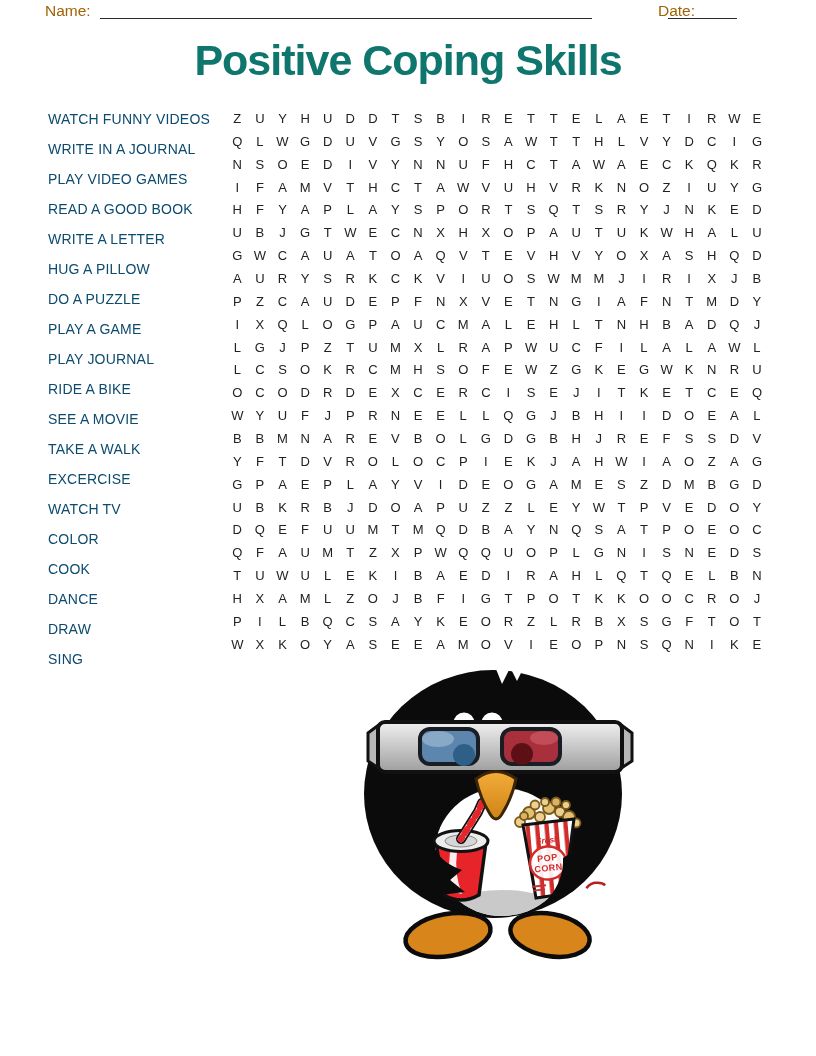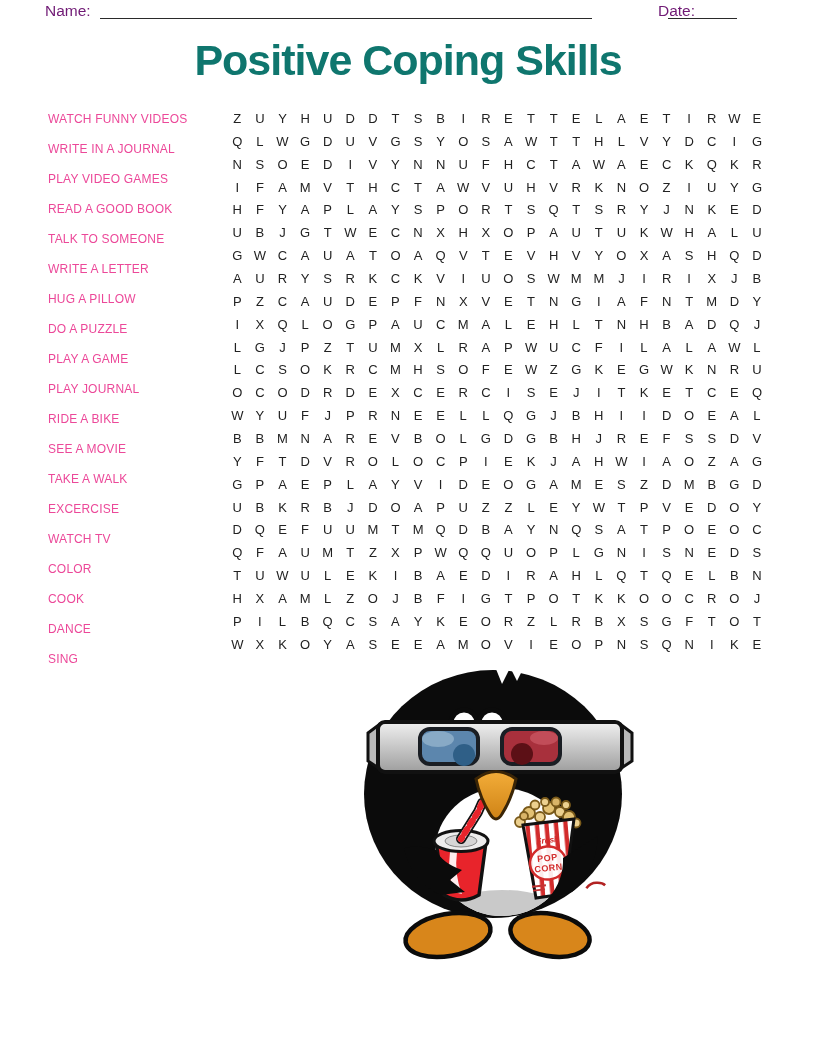--- a/index.html
+++ b/index.html
@@ -1,33 +1,33 @@
 <!DOCTYPE html>
 <html><head>
 <meta charset="utf-8">
 <style>
   html,body{margin:0;padding:0;background:#888;}
   .page{
     position:relative;width:816px;height:1056px;margin:0 auto;background:#ffffff;
     font-family:"Liberation Sans","DejaVu Sans",sans-serif;overflow:hidden;color:#111;
   }
-  .hdr-label{position:absolute;top:2px;font-size:15.5px;color:#701a75;}
+  .hdr-label{position:absolute;top:2px;font-size:15.5px;color:#a16207;}
   .fill-line{position:absolute;top:2px;height:16px;border-bottom:1.6px solid #2a2a2a;}
   .name-label{left:45px;}
   .name-line{left:100px;width:492px;}
   .date-label{left:622px;margin-left:36px;}
   .date-line{left:668px;width:69px;}
   .title{
     position:absolute;left:0;right:0;top:36px;text-align:center;
     font-size:43px;font-weight:bold;letter-spacing:-1px;color:#0f766e;
   }
   .word-list{position:absolute;left:48px;top:104px;width:180px;}
   .word{
     height:30px;display:flex;align-items:center;
-    font-size:12px;letter-spacing:0.2px;color:#ec4899;white-space:nowrap;
+    font-size:14px;letter-spacing:0.2px;color:#0c4a6e;white-space:nowrap;
   }
   .grid{
     position:absolute;left:226px;top:107px;
     display:grid;grid-template-columns:repeat(24,22.6px);grid-auto-rows:22.87px;
   }
   .cell{
     display:flex;align-items:center;justify-content:center;
     font-size:13px;color:#222;line-height:1;
   }
   .penguin{position:absolute;left:352px;top:666px;}
@@ -42,34 +42,34 @@
   <div class="hdr-label date-label">Date:</div>
   <div class="fill-line date-line"></div>
 
   <div class="title">Positive Coping Skills</div>
 
   <div class="word-list">
       <div class="word">WATCH FUNNY VIDEOS</div>
       <div class="word">WRITE IN A JOURNAL</div>
       <div class="word">PLAY VIDEO GAMES</div>
       <div class="word">READ A GOOD BOOK</div>
-      <div class="word">TALK TO SOMEONE</div>
       <div class="word">WRITE A LETTER</div>
       <div class="word">HUG A PILLOW</div>
       <div class="word">DO A PUZZLE</div>
       <div class="word">PLAY A GAME</div>
       <div class="word">PLAY JOURNAL</div>
       <div class="word">RIDE A BIKE</div>
       <div class="word">SEE A MOVIE</div>
       <div class="word">TAKE A WALK</div>
       <div class="word">EXCERCISE</div>
       <div class="word">WATCH TV</div>
       <div class="word">COLOR</div>
       <div class="word">COOK</div>
       <div class="word">DANCE</div>
+      <div class="word">DRAW</div>
       <div class="word">SING</div>
     </div>
 
   <div class="grid">
       <span class="cell">Z</span>
       <span class="cell">U</span>
       <span class="cell">Y</span>
       <span class="cell">H</span>
       <span class="cell">U</span>
       <span class="cell">D</span>

